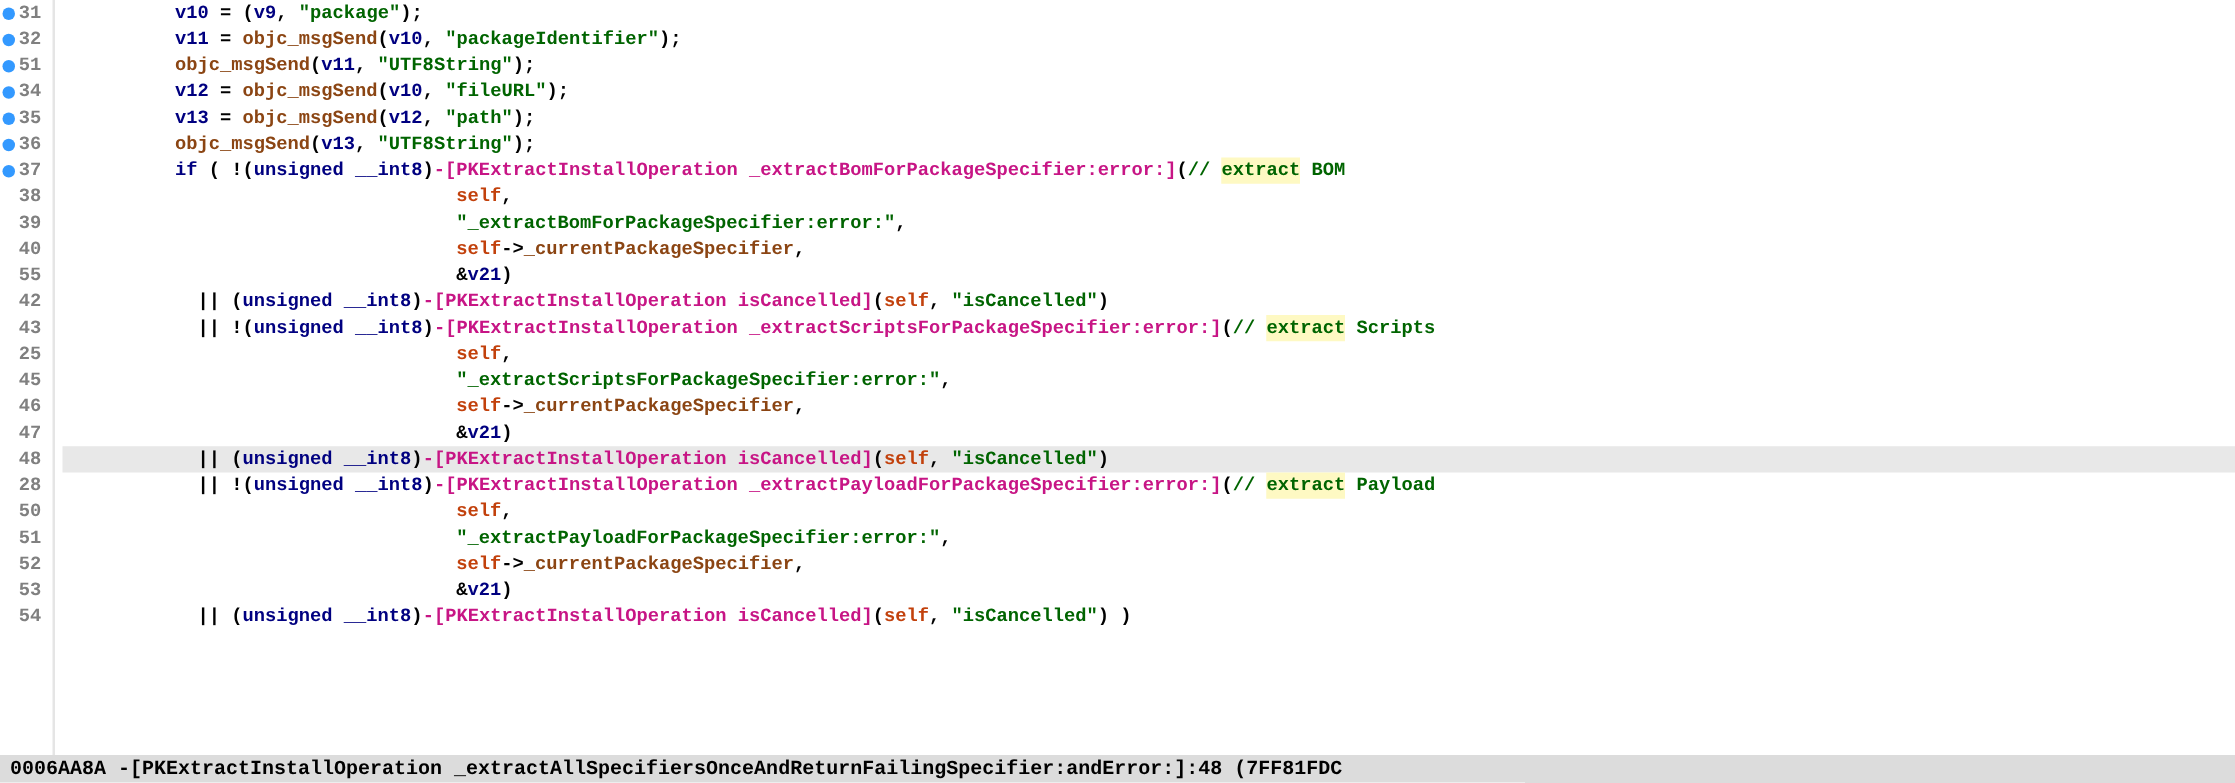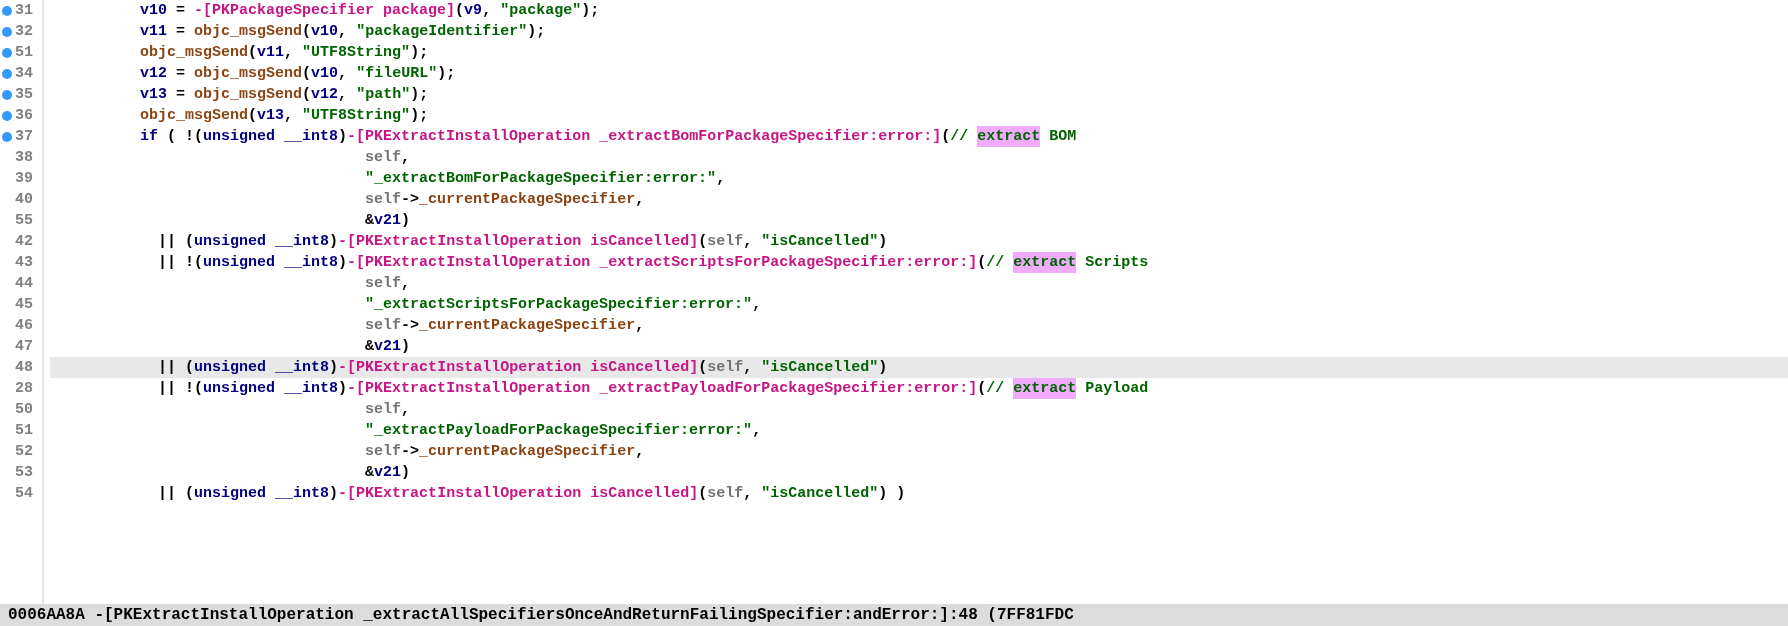--- a/index.html
+++ b/index.html
@@ -66,24 +66,24 @@
       align-items: center;
       text-align: center;
     }
     
     .c-default { color: #000000; }
     .c-id { color: #000080; }
     .c-keyword { color: #000080; font-family: Liberation Mono, monospace; }
     .c-string { color: #006400; }
     .c-obj { color: #c71585; }
     .c-func { color: #8b4513; }
-    .c-self { color: #737373; }
+    .c-self { color: #c2410c; }
     .c-member { color: #8b4513; }
     .c-comment { color: #006400; }
-    .hl { background: #f0abfc; }
+    .hl { background: #fef9c3; }
   </style>
 </head>
 <body>
 
 <div class="code-area">
 
   <div class="gutter">
     <div class="g">
         <span class="bp"></span>
         <span class="ln">31</span>
@@ -131,21 +131,21 @@
     <div class="g">
         <span class="bp none"></span>
         <span class="ln">42</span>
       </div>
     <div class="g">
         <span class="bp none"></span>
         <span class="ln">43</span>
       </div>
     <div class="g">
         <span class="bp none"></span>
-        <span class="ln">44</span>
+        <span class="ln">25</span>
       </div>
     <div class="g">
         <span class="bp none"></span>
         <span class="ln">45</span>
       </div>
     <div class="g">
         <span class="bp none"></span>
         <span class="ln">46</span>
       </div>
     <div class="g">
@@ -177,21 +177,21 @@
         <span class="ln">53</span>
       </div>
     <div class="g">
         <span class="bp none"></span>
         <span class="ln">54</span>
       </div>
   </div>
 
   <div class="lines">
 
-    <div class="line"><span class="c-default">          </span><span class="c-id">v10</span><span class="c-default"> = </span><span class="c-obj">-[PKPackageSpecifier package]</span><span class="c-default">(</span><span class="c-id">v9</span><span class="c-default">, </span><span class="c-string">"package"</span><span class="c-default">);</span></div>
+    <div class="line"><span class="c-default">          </span><span class="c-id">v10</span><span class="c-default"> = </span><span class="c-default">(</span><span class="c-id">v9</span><span class="c-default">, </span><span class="c-string">"package"</span><span class="c-default">);</span></div>
 
     <div class="line"><span class="c-default">          </span><span class="c-id">v11</span><span class="c-default"> = </span><span class="c-func">objc_msgSend</span><span class="c-default">(</span><span class="c-id">v10</span><span class="c-default">, </span><span class="c-string">"packageIdentifier"</span><span class="c-default">);</span></div>
 
     <div class="line"><span class="c-default">          </span><span class="c-func">objc_msgSend</span><span class="c-default">(</span><span class="c-id">v11</span><span class="c-default">, </span><span class="c-string">"UTF8String"</span><span class="c-default">);</span></div>
 
     <div class="line"><span class="c-default">          </span><span class="c-id">v12</span><span class="c-default"> = </span><span class="c-func">objc_msgSend</span><span class="c-default">(</span><span class="c-id">v10</span><span class="c-default">, </span><span class="c-string">"fileURL"</span><span class="c-default">);</span></div>
 
     <div class="line"><span class="c-default">          </span><span class="c-id">v13</span><span class="c-default"> = </span><span class="c-func">objc_msgSend</span><span class="c-default">(</span><span class="c-id">v12</span><span class="c-default">, </span><span class="c-string">"path"</span><span class="c-default">);</span></div>
 
     <div class="line"><span class="c-default">          </span><span class="c-func">objc_msgSend</span><span class="c-default">(</span><span class="c-id">v13</span><span class="c-default">, </span><span class="c-string">"UTF8String"</span><span class="c-default">);</span></div>

